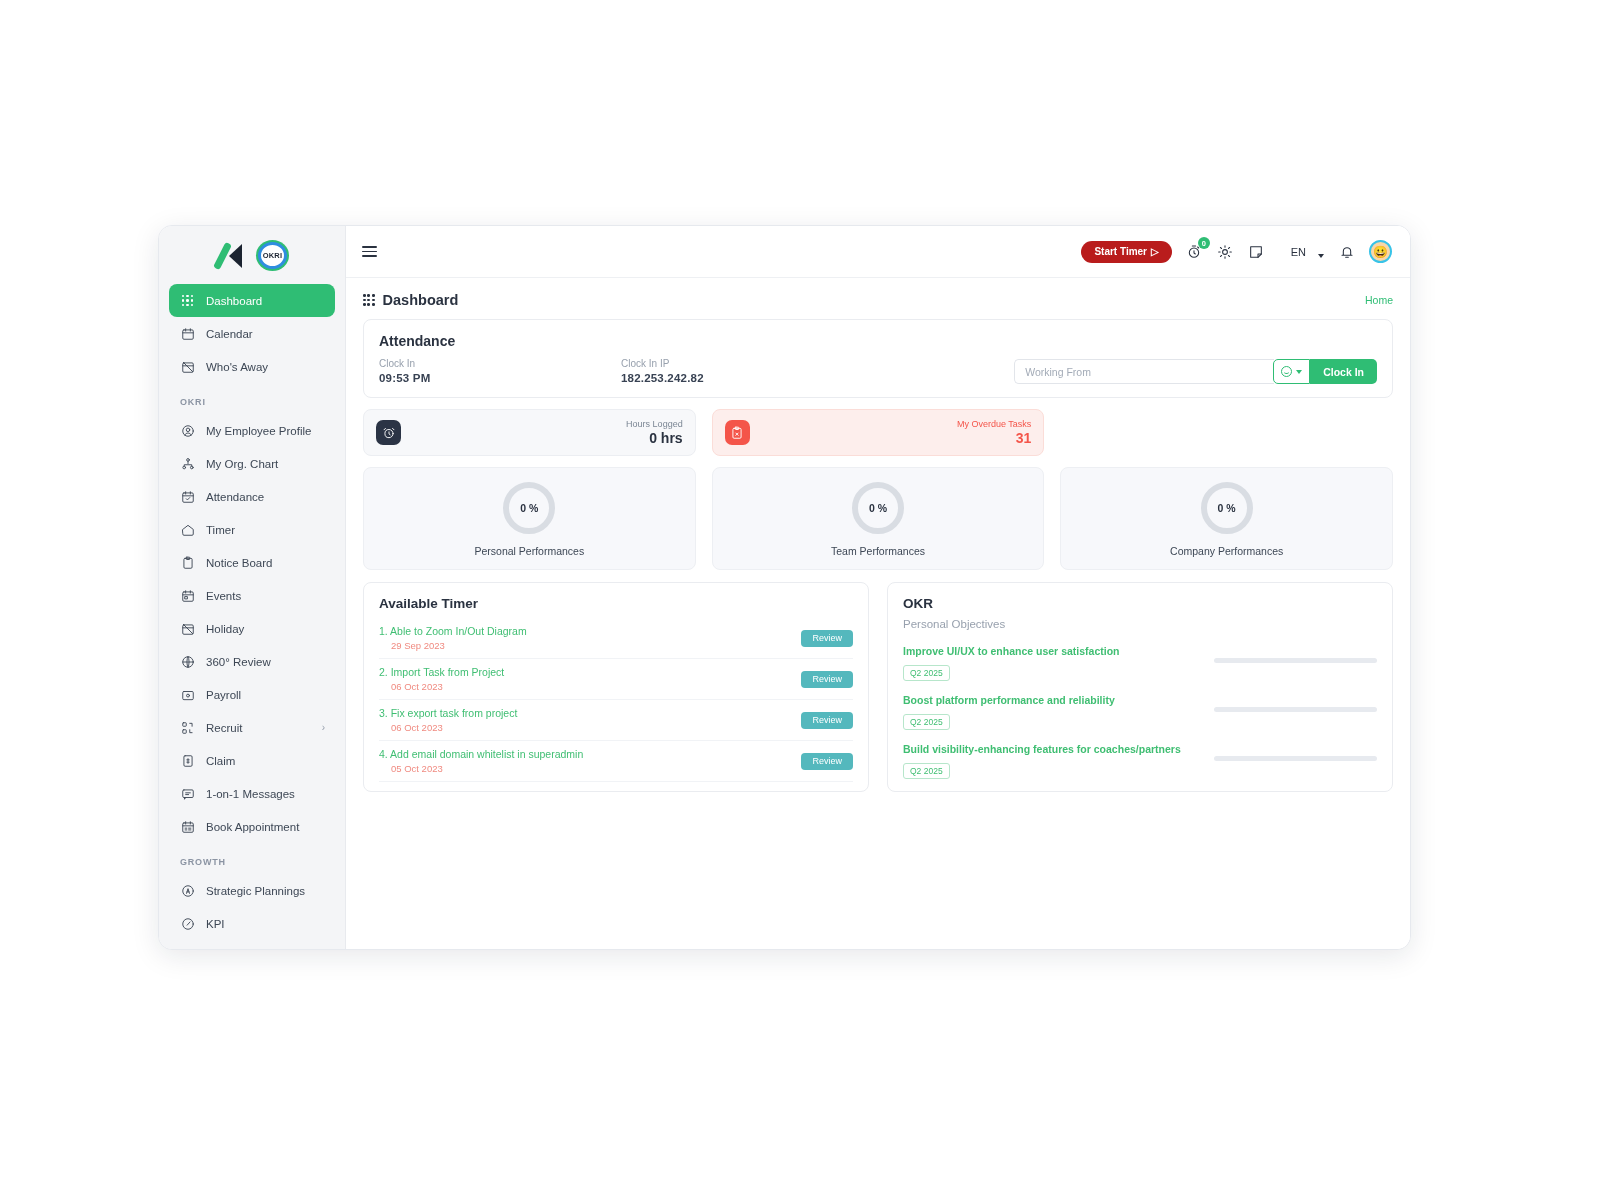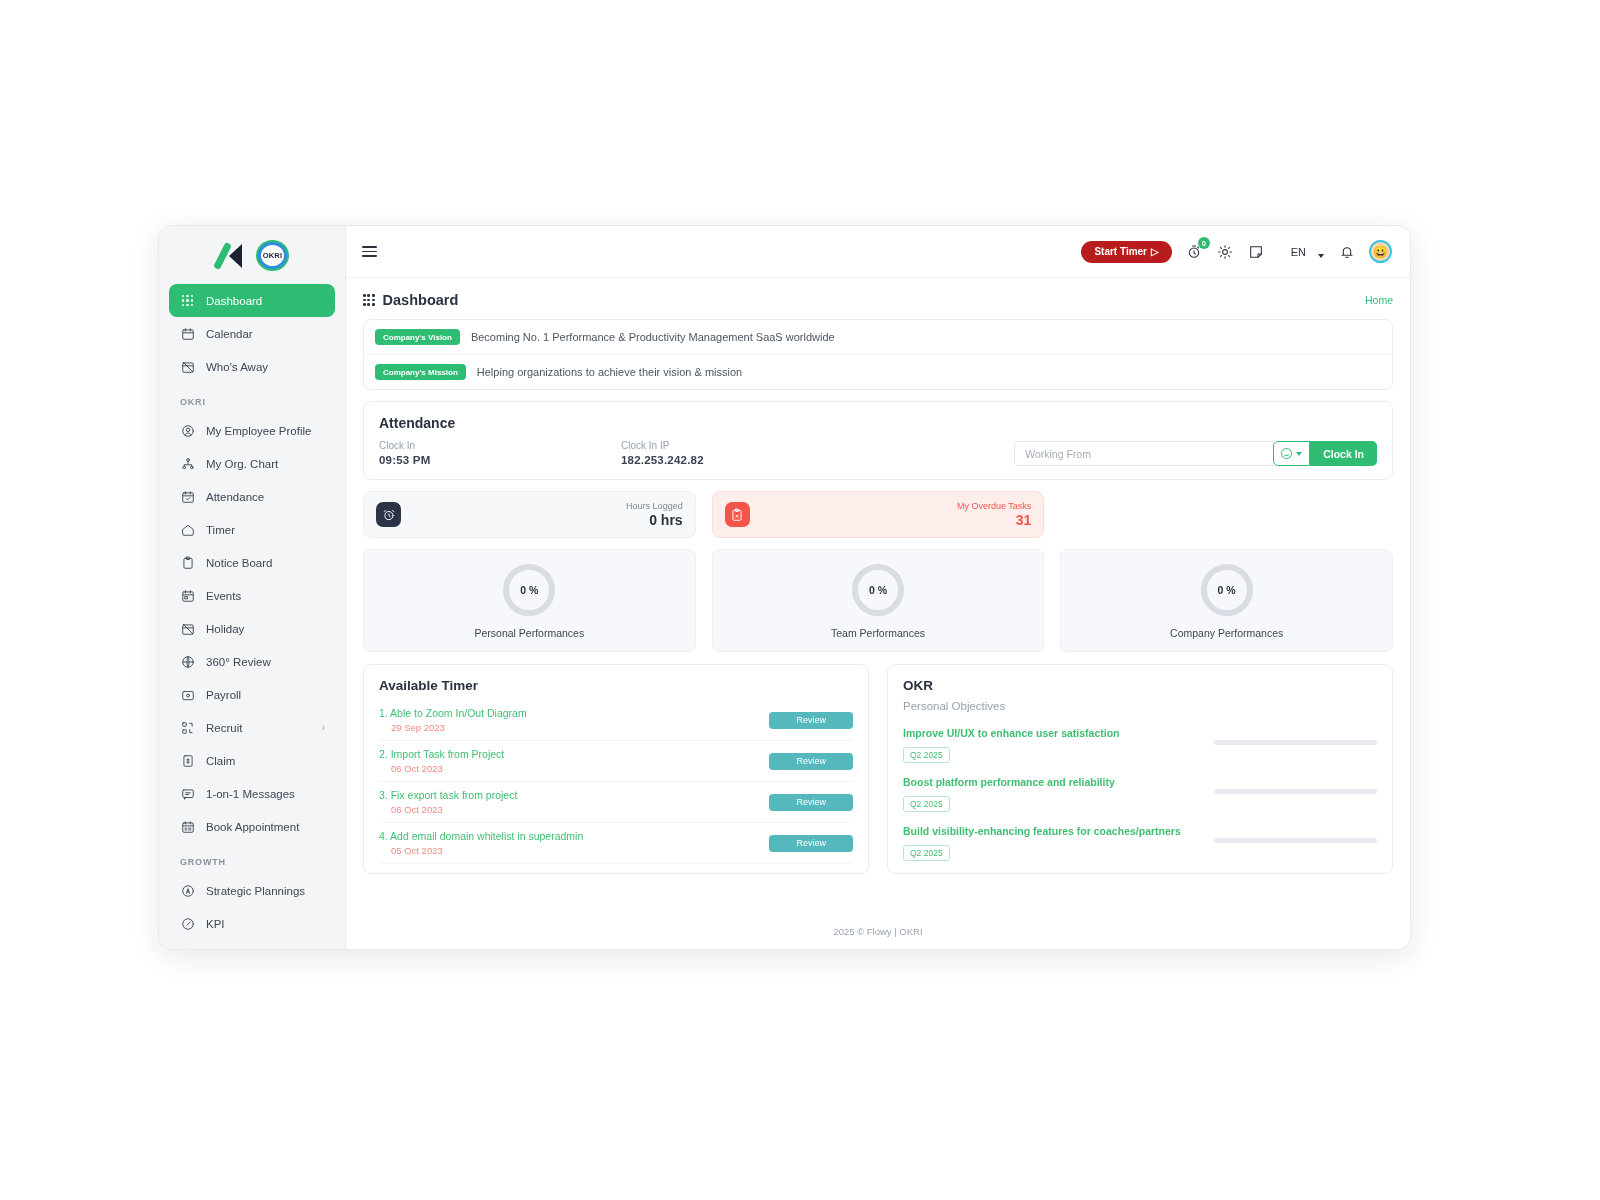--- a/index.html
+++ b/index.html
@@ -201,21 +201,21 @@
   .panel { border: 1px solid #eaecf0; border-radius: 8px; padding: 13px 15px 0 15px; overflow: hidden; max-height: 210px; }
   .panel-title { font-size: 13.5px; font-weight: 600; color: #2a3240; margin-bottom: 7px; }
   .panel-sub { font-size: 11.5px; color: #98a1ae; margin-bottom: 9px; }
 
   .task-item { display: flex; align-items: center; padding: 7px 0; border-bottom: 1px solid #f1f3f6; }
   .task-body { flex: 1; min-width: 0; }
   .task-name { font-size: 10.5px; color: #3fbe72; margin-bottom: 3px; }
   .task-date { font-size: 9.5px; color: #f08a80; padding-left: 12px; }
   .review-btn {
     background: #54b8bd; color: #fff; border: none;
-    border-radius: 4px; height: 17px; padding: 0 27px;
+    border-radius: 4px; height: 17px; padding: 0 11px;
     font-size: 9px; cursor: pointer; font-family: inherit;
     flex-shrink: 0;
   }
   .task-item.faded { opacity: .28; }
 
   .okr-item { display: flex; align-items: flex-start; padding: 6px 0 7px 0; gap: 10px; }
   .okr-left { flex: 1; min-width: 0; }
   .okr-name { font-size: 10.5px; font-weight: 600; color: #3fbe72; margin-bottom: 5px; }
   .okr-badge {
     display: inline-block; font-size: 8.5px; color: #3fbe72;
@@ -491,30 +491,20 @@
               <i></i>
               <i></i>
               <i></i>
               <i></i>
             </span>
           <span>Dashboard</span>
         </div>
         <a class="breadcrumb">Home</a>
       </div>
 
-      <div class="vm-card">
-        <div class="vm-row">
-          <span class="vm-tag">Company's Vision</span>
-          <span class="vm-text">Becoming No. 1 Performance &amp; Productivity Management SaaS worldwide</span>
-        </div>
-        <div class="vm-row">
-          <span class="vm-tag">Company's Mission</span>
-          <span class="vm-text">Helping organizations to achieve their vision &amp; mission</span>
-        </div>
-      </div>
 
       <div class="att-card">
         <div class="att-left">
           <div class="att-title">Attendance</div>
           <div class="att-fields">
             <div class="att-field">
               <div class="att-label">Clock In</div>
               <div class="att-value">09:53 PM</div>
             </div>
             <div class="att-field">
@@ -665,17 +655,16 @@
             <div class="okr-left">
               <div class="okr-name">Build visibility-enhancing features for coaches/partners</div>
               <span class="okr-badge">Q2 2025</span>
             </div>
             <div class="okr-bar"></div>
           </div>
         </section>
 
       </div>
 
-      <div class="footer">2025 © Flowy | OKRI</div>
 
     </div>
   </div>
 </div>
 
 </body></html>

